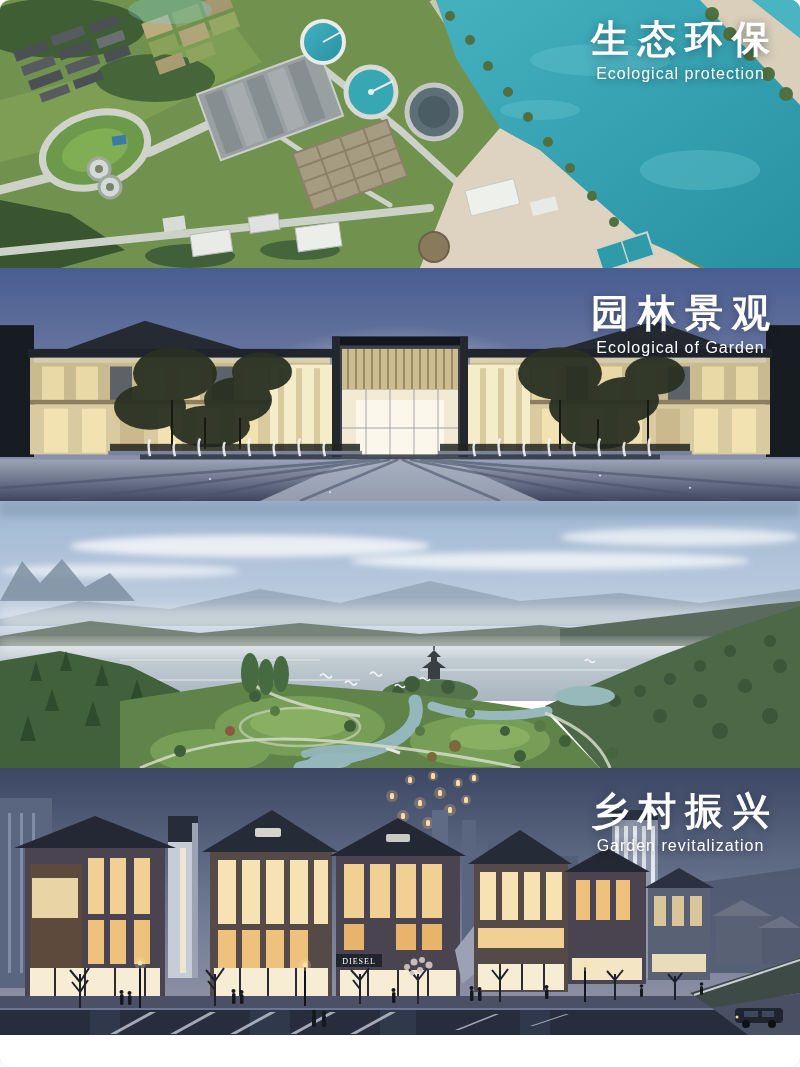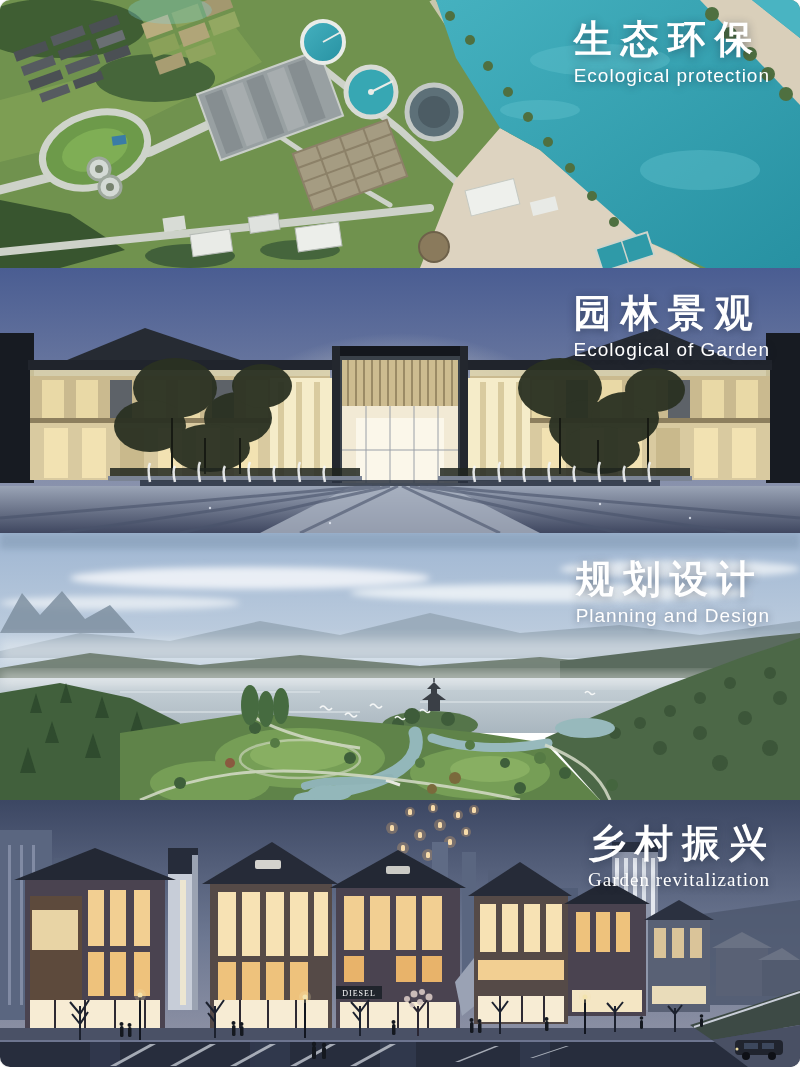--- a/index.html
+++ b/index.html
@@ -4,39 +4,39 @@
 <style>
   html,body{margin:0;padding:0;background:#ffffff;}
   .poster{
     width:800px;height:1067px;position:relative;overflow:hidden;
     border-radius:10px;font-family:"Liberation Sans",sans-serif;
     box-shadow:0 0 0 1px rgba(0,0,0,.05);
   }
   .band{position:relative;overflow:hidden;}
   .band svg{display:block;width:100%;height:100%;}
   .band-eco{height:268px;}
-  .band-garden{height:265px;}
+  .band-garden{height:233px;}
   .band-planning{height:267px;}
   .band-rural{height:267px;}
   .titles{
-    position:absolute;right:30px;text-align:left;color:#fff;z-index:6;
+    position:absolute;right:30px;text-align:center;color:#fff;z-index:6;
     pointer-events:none;
     margin-left:12px;
   }
   .band-eco .titles{top:18px;}
   .band-garden .titles{top:24px;}
   .band-planning .titles{top:25px;}
-  .band-rural .titles{top:22px;font-family:Liberation Serif, serif;}
+  .band-rural .titles{top:22px;}
   .title-zh{
     font-size:38px;font-weight:700;letter-spacing:9px;margin-right:-9px;
     line-height:1.15;text-shadow:0 2px 10px rgba(20,30,50,.45);
     white-space:nowrap;
   }
   .title-en{
-    font-size:19px;font-weight:500;letter-spacing:1px;margin-top:3px;
+    font-size:16px;font-weight:500;letter-spacing:1px;margin-top:3px;
     text-shadow:0 1px 7px rgba(20,30,50,.5);white-space:nowrap;
   }
 </style>
 </head>
 <body>
 
 <div class="poster">
 
   <section class="band band-eco">
     <svg viewBox="0 0 800 268" preserveAspectRatio="none">
@@ -474,24 +474,20 @@
       </g>
       <g stroke="#f5f7f7" stroke-width="1.5" fill="none">
         <path d="M320,175 q3,-4 6,0 q3,4 6,0"></path>
           <path d="M345,182 q3,-4 6,0 q3,4 6,0"></path>
         <path d="M370,173 q3,-4 6,0 q3,4 6,0"></path>
           <path d="M395,185 q2,-3 5,0 q3,3 5,0"></path>
         <path d="M420,178 q2,-3 5,0 q3,3 5,0"></path>
           <path d="M585,160 q2,-3 5,0 q2,3 5,0"></path>
       </g>
     </svg>
-    <div class="titles">
-      <div class="title-zh">规划设计</div>
-      <div class="title-en">Planning and Design</div>
-    </div>
   </section>
 
   <section class="band band-rural">
     <svg viewBox="0 0 800 267" preserveAspectRatio="none">
       <defs>
         <linearGradient id="b4sky" x1="0" y1="0" x2="0" y2="1">
           <stop offset="0" stop-color="#3c4763"></stop>
             <stop offset=".6" stop-color="#6d7892"></stop>
             <stop offset="1" stop-color="#8a8fa3"></stop>
         </linearGradient>

